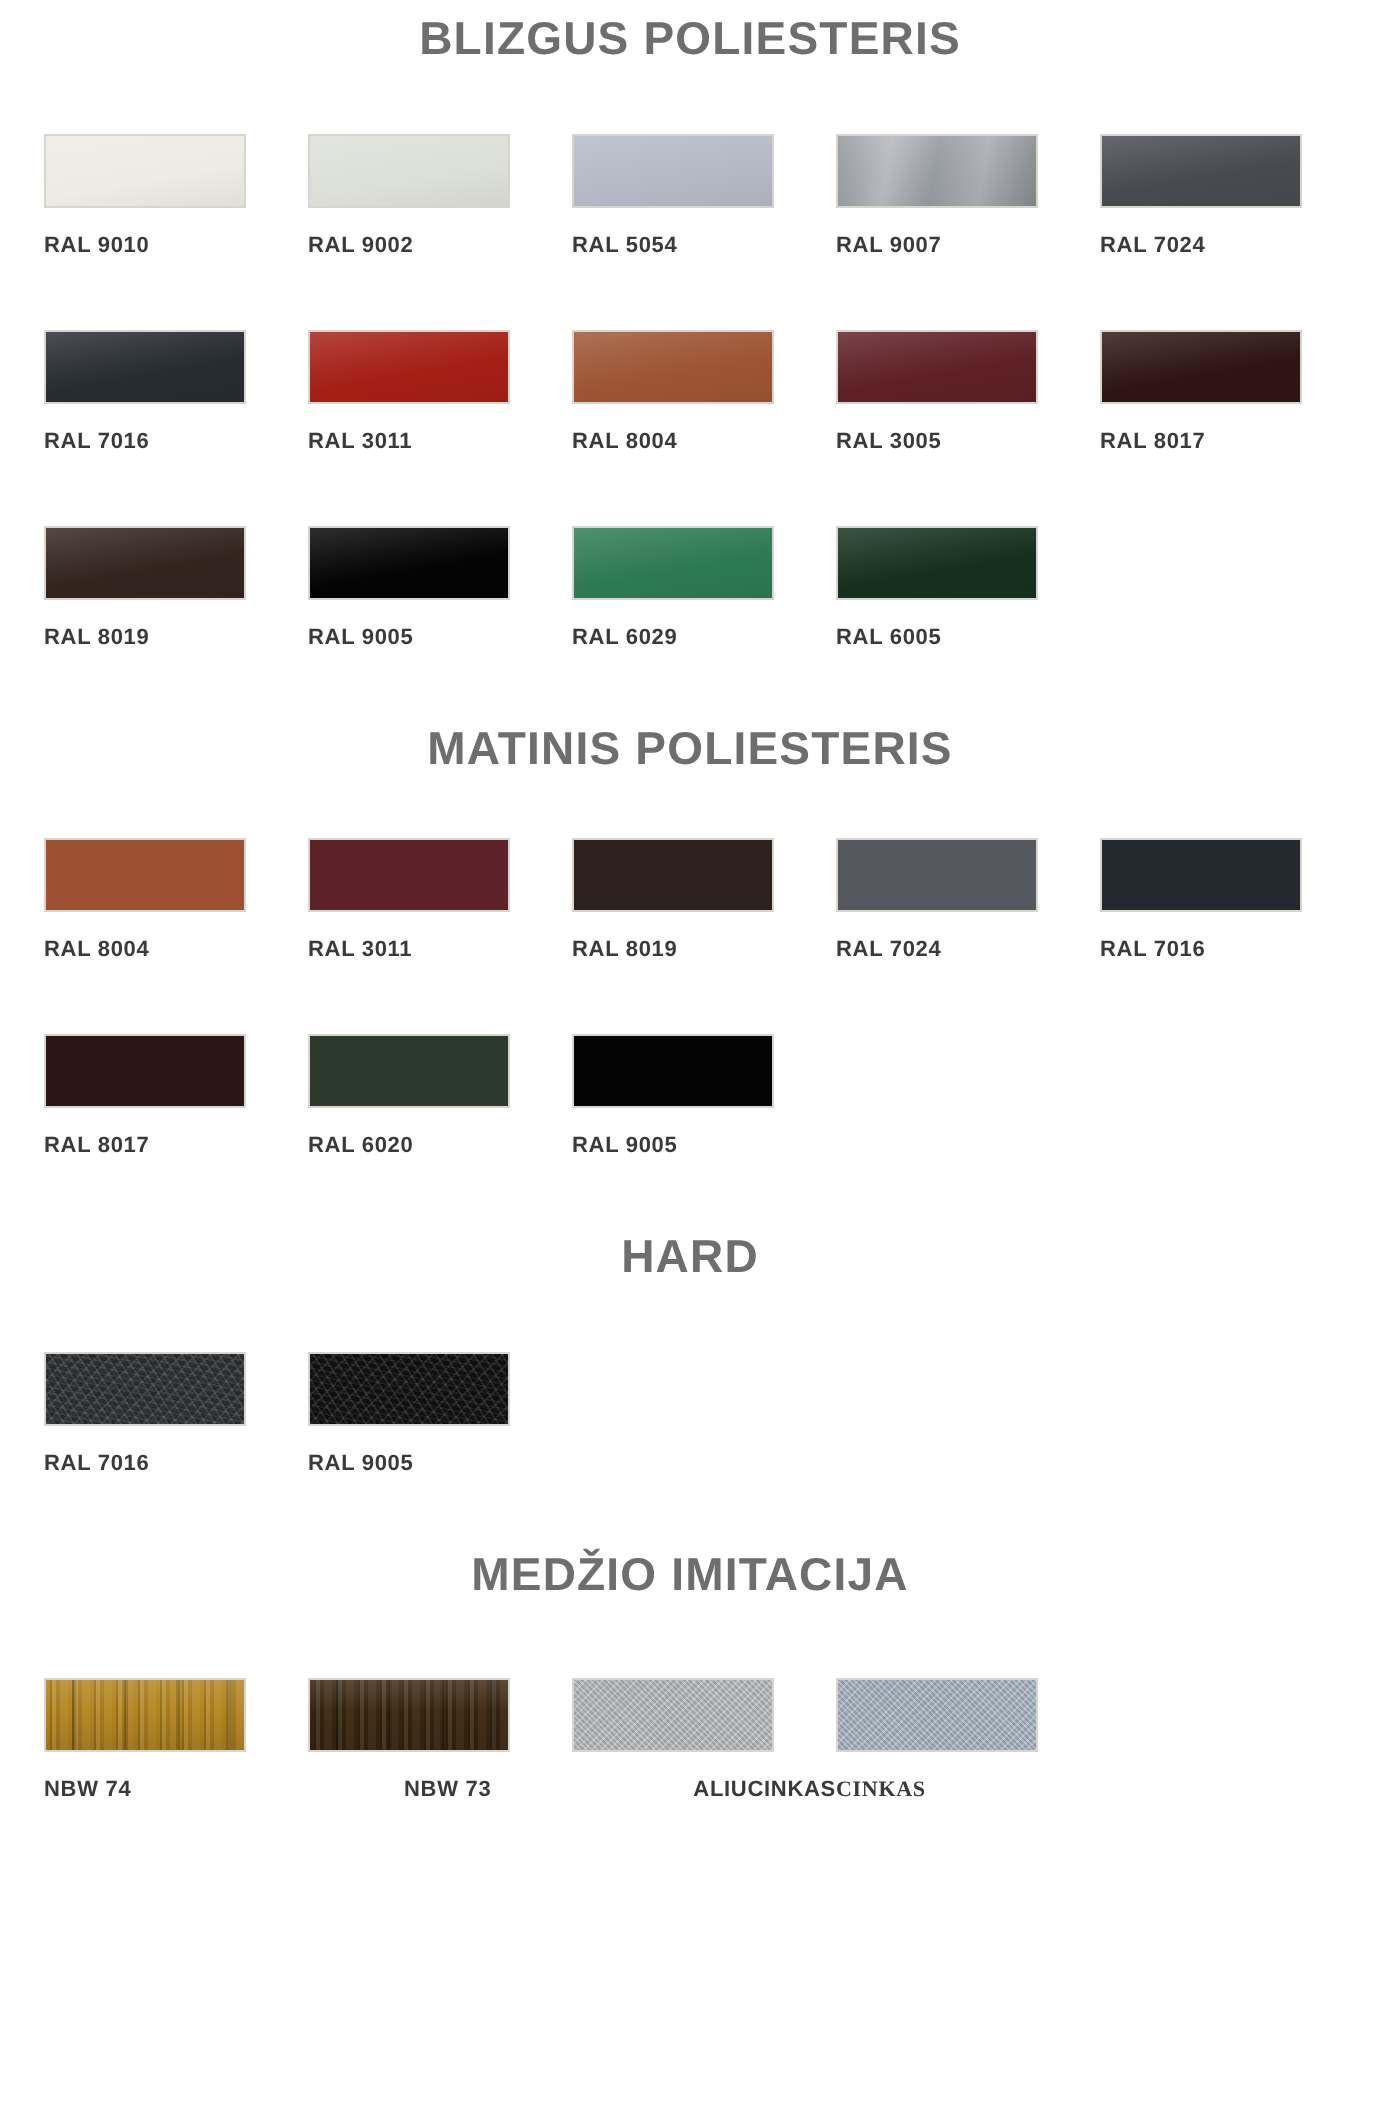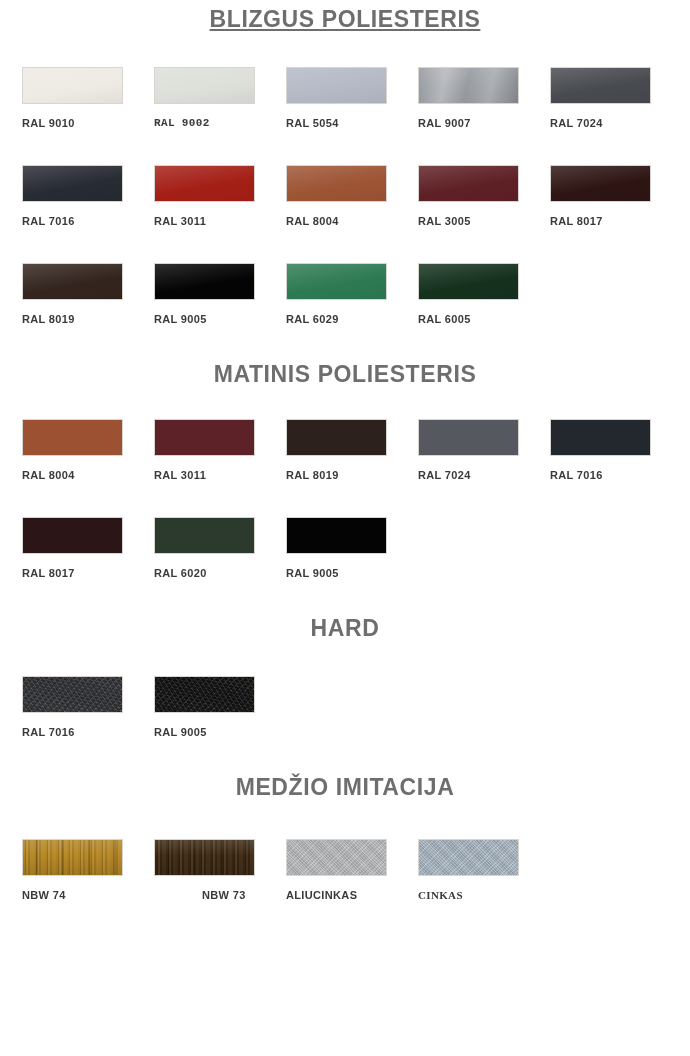--- a/index.html
+++ b/index.html
@@ -128,27 +128,27 @@
       repeating-linear-gradient(45deg, rgba(255,255,255,0.20) 0 1px, rgba(0,0,0,0.05) 1px 2px),
       repeating-linear-gradient(-45deg, rgba(255,255,255,0.14) 0 1px, rgba(0,0,0,0.06) 1px 3px);
     pointer-events: none;
   }
 </style>
 </head>
 <body style="background: rgb(255, 255, 255);">
 
 <div class="catalog">
     <div class="section">
-      <div class="section-title" style="color: rgb(110, 110, 110); margin-top: 6px; text-decoration: underline;">BLIZGUS POLIESTERIS</div>
+      <div class="section-title" style="color: rgb(110, 110, 110); margin-top: 6px;">BLIZGUS POLIESTERIS</div>
       <div class="swatch-grid" style="margin-top: 34px;">
         <div class="swatch-cell" style="margin-bottom: 36px;">
           <div class="swatch-chip sheen" style="background: rgb(238, 234, 228); border-color: rgb(216, 212, 208);"></div>
           <div class="swatch-label" style="color: rgb(58, 58, 58); margin-top: 13px;">RAL 9010</div>
         </div>
-        <div class="swatch-cell" style="margin-bottom: 36px; font-family: Liberation Mono, monospace;">
+        <div class="swatch-cell" style="margin-bottom: 36px;">
           <div class="swatch-chip sheen" style="background: rgb(221, 223, 217); border-color: rgb(216, 212, 208);"></div>
           <div class="swatch-label" style="color: rgb(58, 58, 58); margin-top: 13px;">RAL 9002</div>
         </div>
         <div class="swatch-cell" style="margin-bottom: 36px;">
           <div class="swatch-chip sheen" style="background: rgb(180, 185, 197); border-color: rgb(216, 212, 208);"></div>
           <div class="swatch-label" style="color: rgb(58, 58, 58); margin-top: 13px;">RAL 5054</div>
         </div>
         <div class="swatch-cell" style="margin-bottom: 36px;">
           <div class="swatch-chip metallic sheen" style="background: rgb(143, 148, 154); border-color: rgb(216, 212, 208);"></div>
           <div class="swatch-label" style="color: rgb(58, 58, 58); margin-top: 13px;">RAL 9007</div>
@@ -251,21 +251,21 @@
         <div class="swatch-cell" style="margin-bottom: 36px;">
           <div class="swatch-chip wood" style="background: rgb(178, 131, 31); border-color: rgb(216, 212, 208);"></div>
           <div class="swatch-label" style="color: rgb(58, 58, 58); margin-top: 13px;">NBW 74</div>
         </div>
         <div class="swatch-cell" style="margin-bottom: 36px;">
           <div class="swatch-chip wood" style="background: rgb(57, 37, 15); border-color: rgb(216, 212, 208);"></div>
           <div class="swatch-label" style="color: rgb(58, 58, 58); margin-top: 13px; padding-left: 48px;">NBW 73</div>
         </div>
         <div class="swatch-cell" style="margin-bottom: 36px;">
           <div class="swatch-chip speckle metallic" style="background: rgb(176, 178, 180); border-color: rgb(216, 212, 208);"></div>
-          <div class="swatch-label" style="color: rgb(58, 58, 58); margin-top: 13px;">ALIUCINKAS</div>
+          <div class="swatch-label" style="color: rgb(58, 58, 58); margin-top: 13px; text-align: right;">ALIUCINKAS</div>
         </div>
         <div class="swatch-cell" style=" font-family: Liberation Serif, serif;">
           <div class="swatch-chip speckle metallic" style="background: rgb(159, 173, 186); border-color: rgb(216, 212, 208);"></div>
           <div class="swatch-label" style="color: rgb(58, 58, 58); margin-top: 13px;">CINKAS</div>
         </div>
       </div>
     </div>
   </div>
 
 </body></html>

